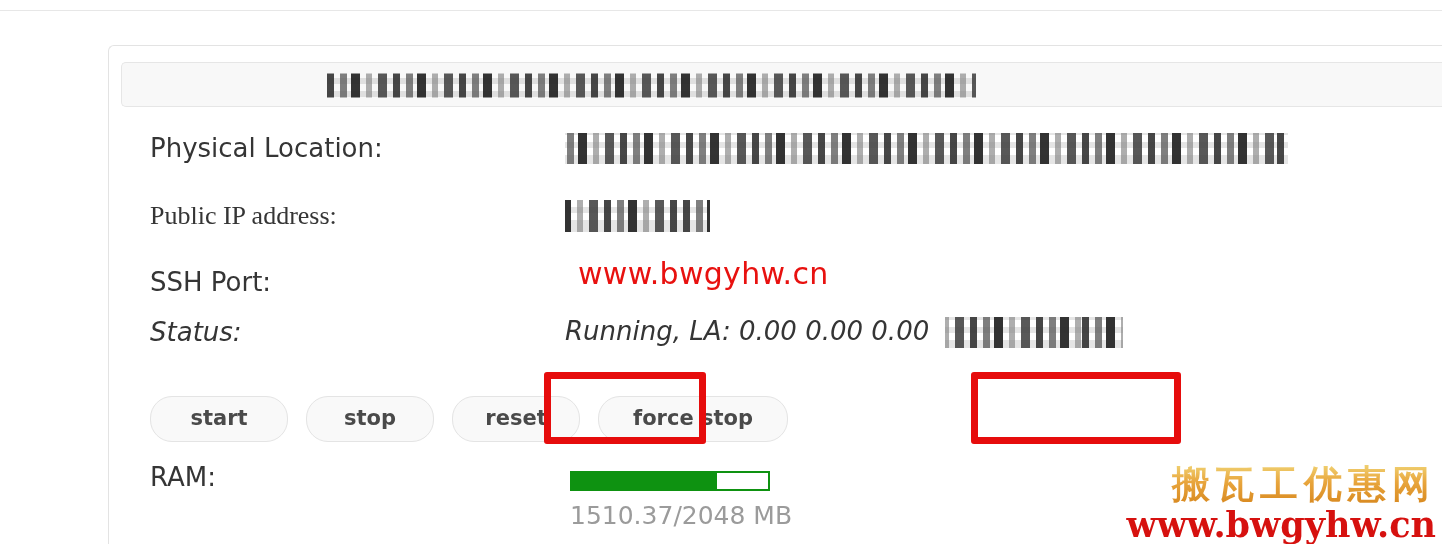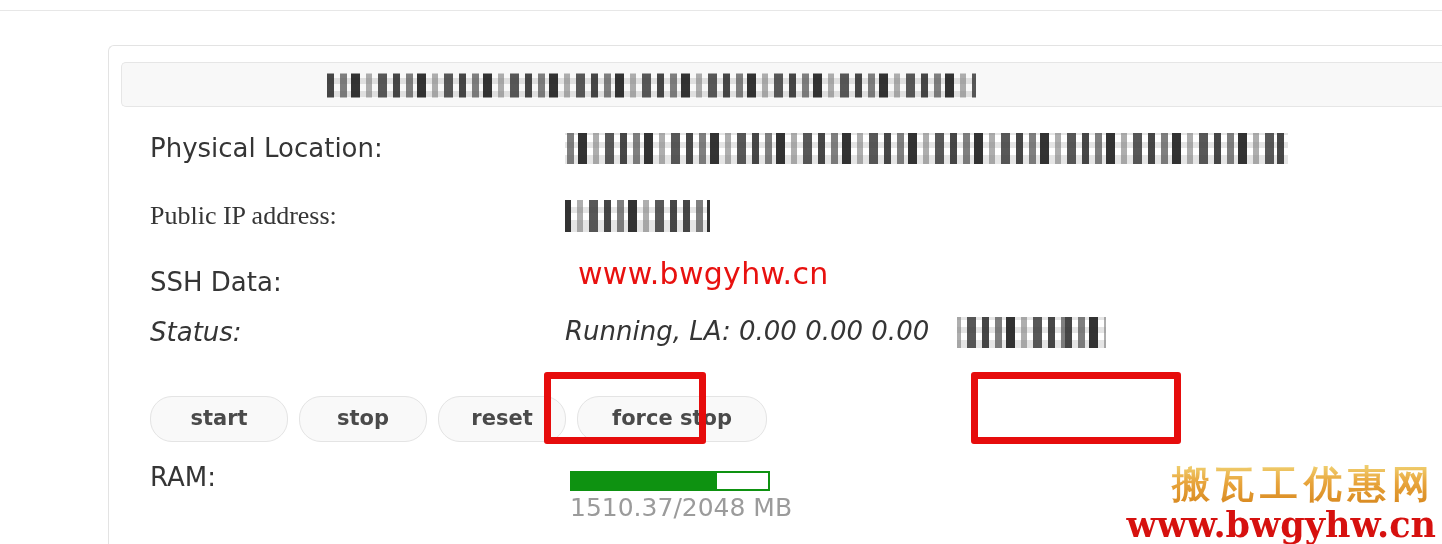--- a/index.html
+++ b/index.html
@@ -137,21 +137,21 @@
     color: #e8110f;
     font-weight: 400;
     letter-spacing: 0.3px;
     white-space: nowrap;
   }
 
   
   .btn-bar {
     display: flex;
     align-items: center;
-    gap: 11px;
+    gap: 18px;
     margin-left: 0;
   }
   .btn {
     background: #f9f9f9;
     border: 1px solid #e4e4e4;
     border-radius: 22px;
     font-family: "DejaVu Sans", "Liberation Sans", sans-serif;
     font-size: 21px;
     font-weight: 700;
     color: #4a4a4a;
@@ -188,21 +188,21 @@
     background: #ffffff;
     box-sizing: border-box;
   }
   .ram-fill {
     height: 100%;
     background: #0e9211;
   }
   .ram-text {
     position: absolute;
     left: 5px;
-    top: 0;
+    top: 8px;
     font-size: 25px;
     color: #9b9b9b;
     white-space: nowrap;
   }
 
   
   .site-watermark {
     position: absolute;
     right: 6px;
     bottom: 2px;
@@ -253,31 +253,31 @@
 </div>
 
 <div class="row" id="row-publicip">
   <div class="row-label">Public IP address:</div>
   <div class="row-value">
     <span class="redacted rd-c">08.11.111.111</span>
   </div>
 </div>
 
 <div class="row" id="row-sshport">
-  <div class="row-label">SSH Data:</div>
+  <div class="row-label">SSH Port:</div>
   <div class="row-value ssh-value-wrap">
     <span class="ssh-watermark">www.bwgyhw.cn</span>
   </div>
 </div>
 
 <div class="row" id="row-status">
   <div class="row-label">Status:</div>
   <div class="row-value">
     <span>Running, LA: 0.00 0.00 0.00</span>
-    <span class="redacted rd-d" style="margin-left:20px;">uptime info</span>
+    <span class="redacted rd-d" style="margin-left:8px;padding-left:29px;">uptime info</span>
   </div>
 </div>
 
 <div class="row" id="row-actions">
   <div class="row-value">
     <div class="btn-bar">
       <div class="btn" id="btn-start">start</div>
       <div class="btn" id="btn-stop">stop</div>
       <div class="btn" id="btn-reset">reset</div>
       <div class="btn" id="btn-force-stop">force stop</div>

